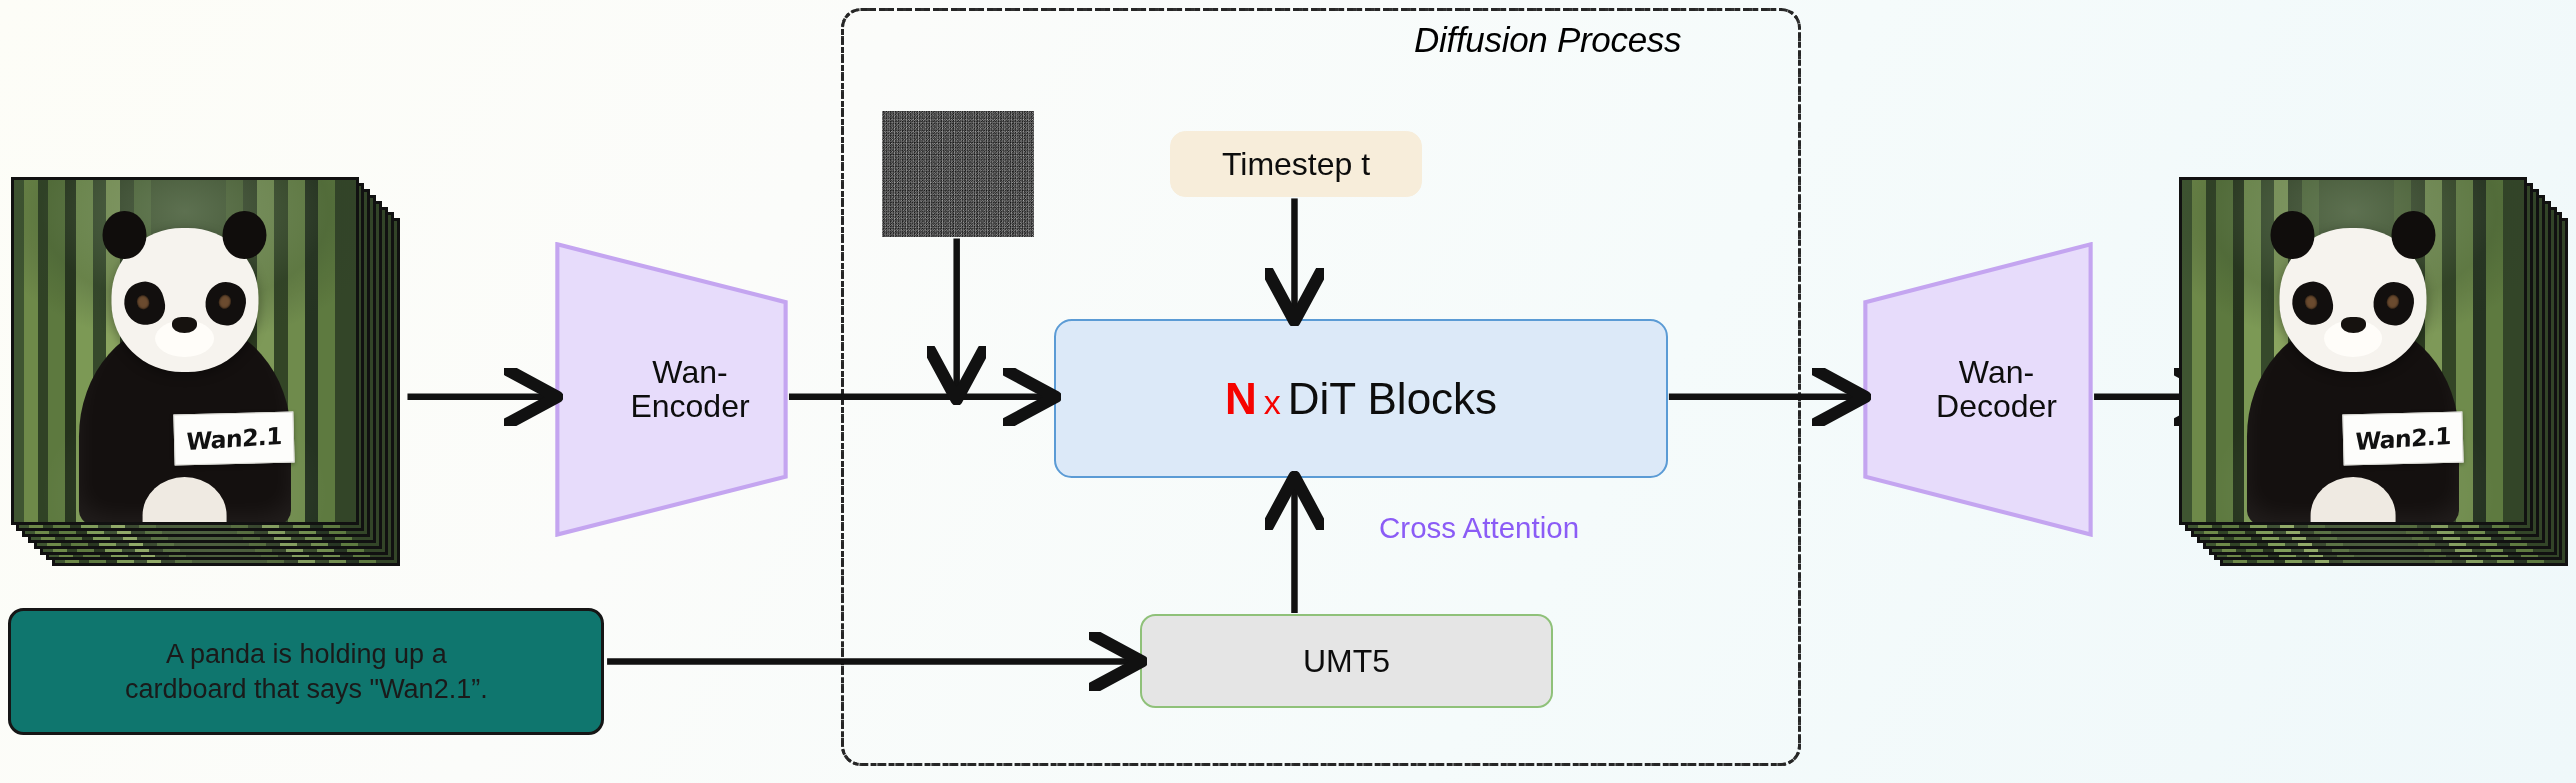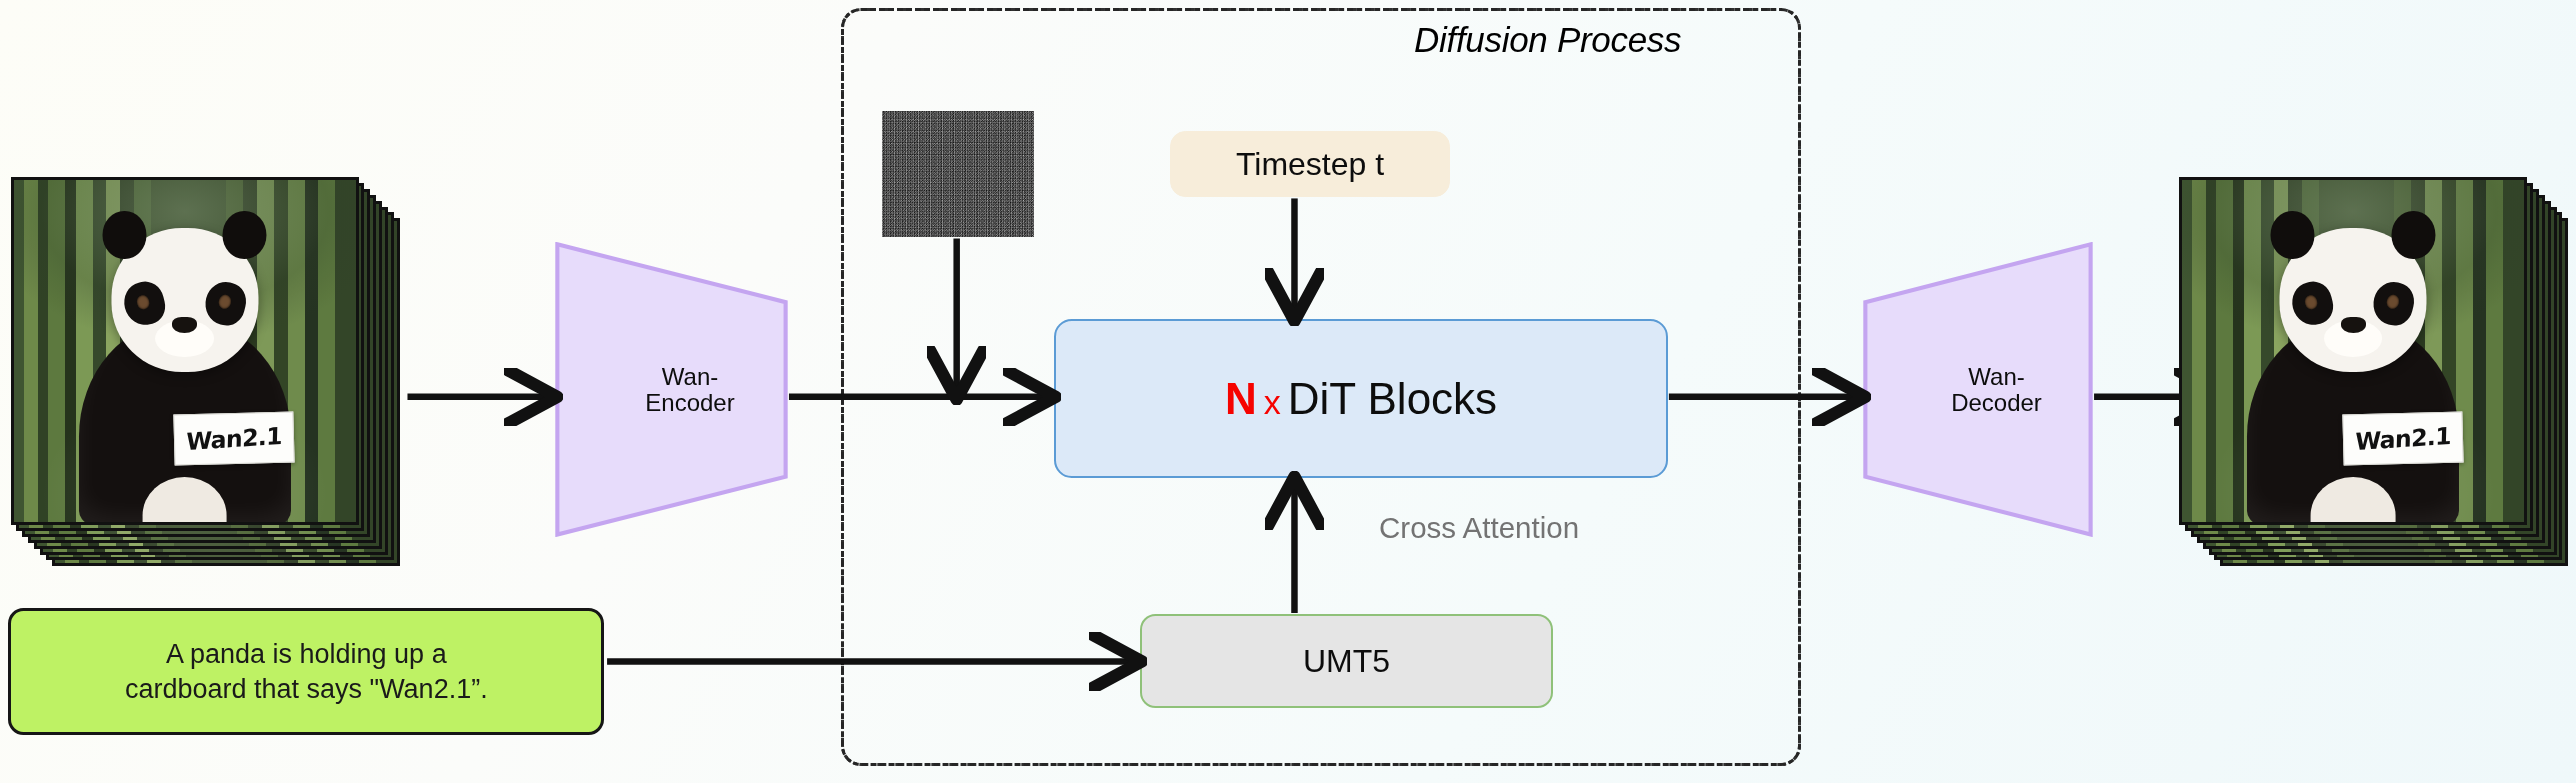--- a/index.html
+++ b/index.html
@@ -194,21 +194,21 @@
     position: absolute;
     display: flex;
     align-items: center;
     justify-content: center;
   }
   .trapezoid svg { position: absolute; inset: 0; }
   .trapezoid .tz-label {
     position: relative;
     z-index: 2;
     text-align: center;
-    font-size: 24px;
+    font-size: 32px;
     color: #0d0d0d;
     line-height: 1.06;
     white-space: pre-line;
     margin-left: 37px;
   }
 
   
   .rbox {
     position: absolute;
     display: flex;
@@ -245,21 +245,21 @@
   .dit-rest { color: #0d0d0d; }
 
   .umt5-box {
     background: #e5e5e5;
     border: 2.4px solid #8fc179;
     border-radius: 15.4px;
   }
 
   .prompt-box {
     position: absolute;
-    background: #bef264;
+    background: #0f766e;
     border: 3px solid #161616;
     border-radius: 15.4px;
     display: flex;
     align-items: center;
     justify-content: center;
     padding: 5.9px 15.4px;
   }
   .prompt-text {
     font-size: 27px;
     color: #1a1a1a;
@@ -288,21 +288,21 @@
   
   .arrow-layer {
     position: absolute;
     inset: 0;
     pointer-events: none;
     z-index: 5;
   }
   .label-free {
     position: absolute;
     font-size: 29.5px;
-    color: #737373;
+    color: #8b5cf6;
     white-space: nowrap;
   }
 </style>
 </head>
 <body>
 
 <div id="stage">
 
   <div class="diffusion-box">
     <div class="dd"></div>
@@ -353,21 +353,21 @@
   <div class="trapezoid" id="encoder" style="left:555px; top:242px; width:233px; height:295px;">
     <svg viewBox="0 0 395 500" preserveAspectRatio="none">
       <polygon points="4,4 391,102 391,398 4,496" fill="#e7dcfb" stroke="#c4a5f0" stroke-width="7"></polygon>
     </svg>
     <div class="tz-label">Wan-
 Encoder</div>
   </div>
 
   <div class="noise-patch" style="left:882px; top:111px;"></div>
 
-  <div class="rbox timestep-box" style="left:1170px; top:131px; width:280px; height:66px;">
+  <div class="rbox timestep-box" style="left:1170px; top:131px; width:252px; height:66px;">
     <div class="rlabel">Timestep t</div>
   </div>
 
   <div class="rbox dit-box" style="left:1054px; top:319px; width:614px; height:159px;">
     <div class="dit-label">
       <span class="dit-n">N</span>
         <span class="dit-x">x</span>
         <span class="dit-rest">DiT Blocks</span>
     </div>
   </div>

